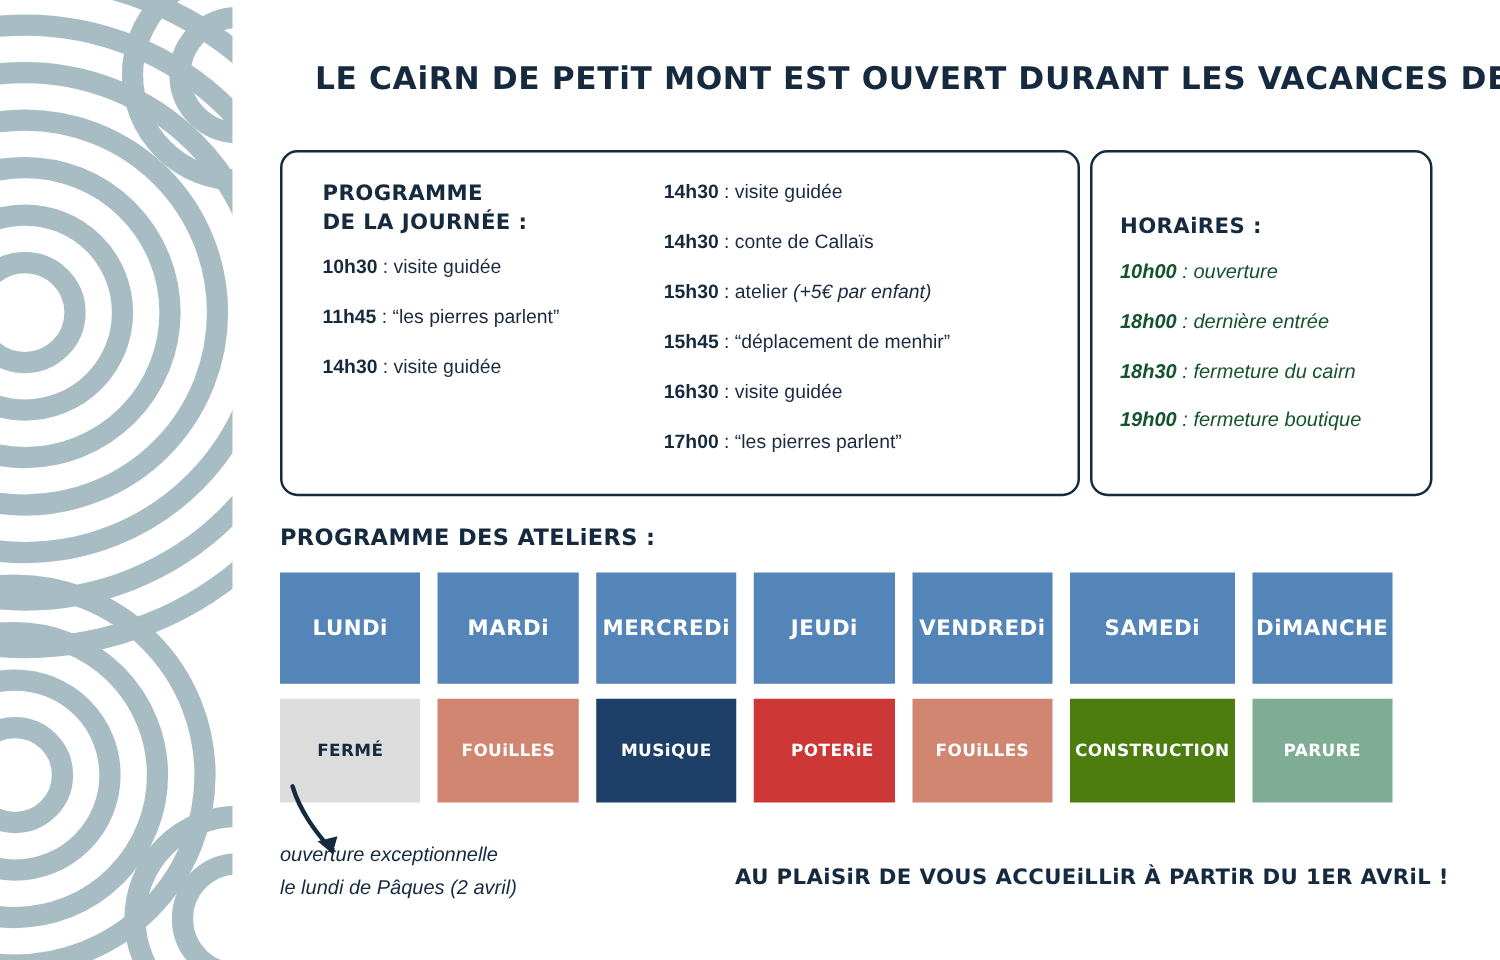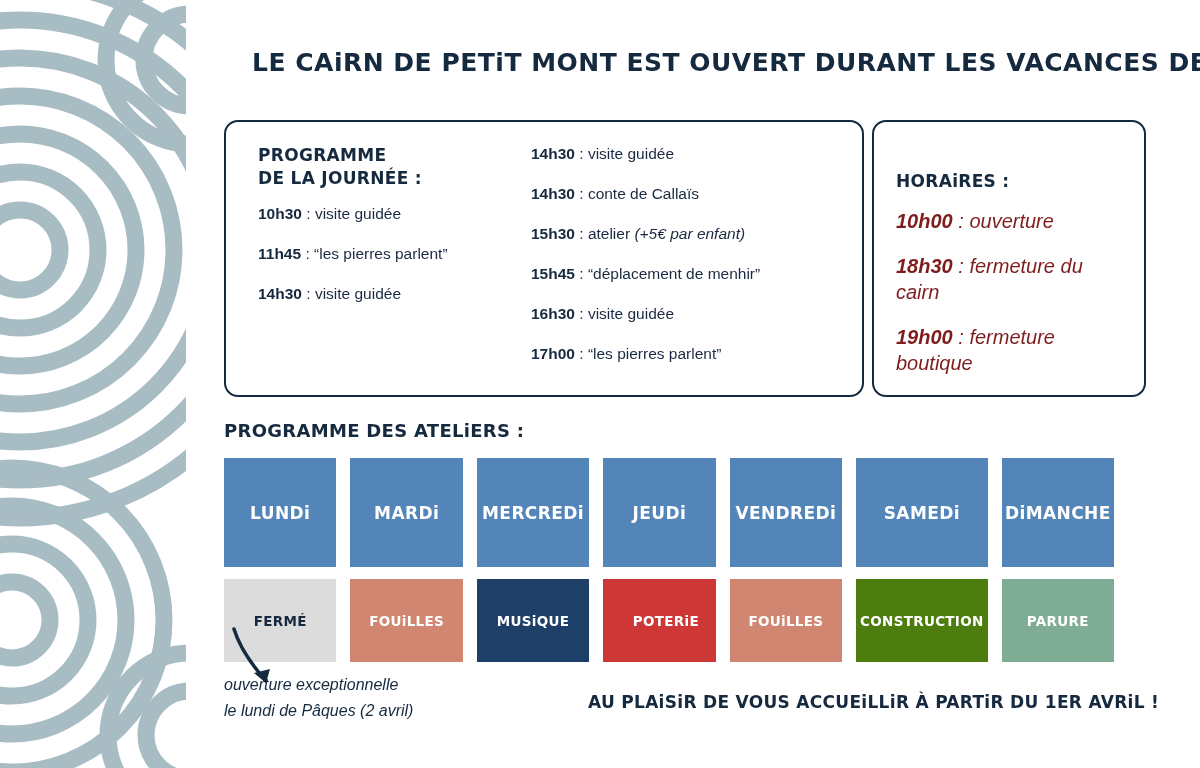--- a/index.html
+++ b/index.html
@@ -101,23 +101,23 @@
   }
   .prog-entry .it-inline {
     font-style: italic;
   }
   #prog-col-left .prog-entry:first-of-type { margin-top: 4px; }
 
   
   #hor-inner { position: absolute; left: 22px; top: 40px; width: 205px; }
   #hor-title { position: absolute; left: 22px; top: 48px; }
   .hor-entry {
-    font-size: 20px;
-    font-style: italic;
-    color: #7f1d1d;
+    font-size: 16px;
+    font-style: italic;
+    color: #14532d;
     margin-bottom: 19px;
     line-height: 1.3;
   }
   .hor-entry .t {
     font-weight: bold;
     font-style: italic;
   }
 
   
   .ateliers-title {
@@ -135,21 +135,21 @@
     position: absolute;
     left: 28px;
     top: 458px;
     width: 890px;
     display: grid;
     grid-template-columns: repeat(7, 1fr);
     column-gap: 14px;
     row-gap: 12px;
   }
   .day-cell {
-    height: 109px;
+    height: 89px;
     background: #5485b8;
     color: #ffffff;
     display: flex;
     align-items: center;
     justify-content: center;
     font-family: "DejaVu Sans", sans-serif;
     font-weight: bold;
     font-size: 17px;
     letter-spacing: 0.4px;
   }
@@ -272,20 +272,23 @@
     </div>
   </div>
 
   <div class="box" id="horaires-box">
     <div class="box-title" id="hor-title">HORAiRES :</div>
     <div id="hor-inner" style="top:86px">
       <div class="hor-entry">
         <span class="t">10h00</span><span> : </span><span>ouverture</span>
       </div>
       <div class="hor-entry">
+        <span class="t">18h00</span><span> : </span><span>dernière entrée</span>
+      </div>
+      <div class="hor-entry">
         <span class="t">18h30</span><span> : </span><span>fermeture du cairn</span>
       </div>
       <div class="hor-entry">
         <span class="t">19h00</span><span> : </span><span>fermeture boutique</span>
       </div>
     </div>
   </div>
 
   <div class="ateliers-title">PROGRAMME DES ATELiERS :</div>
 

